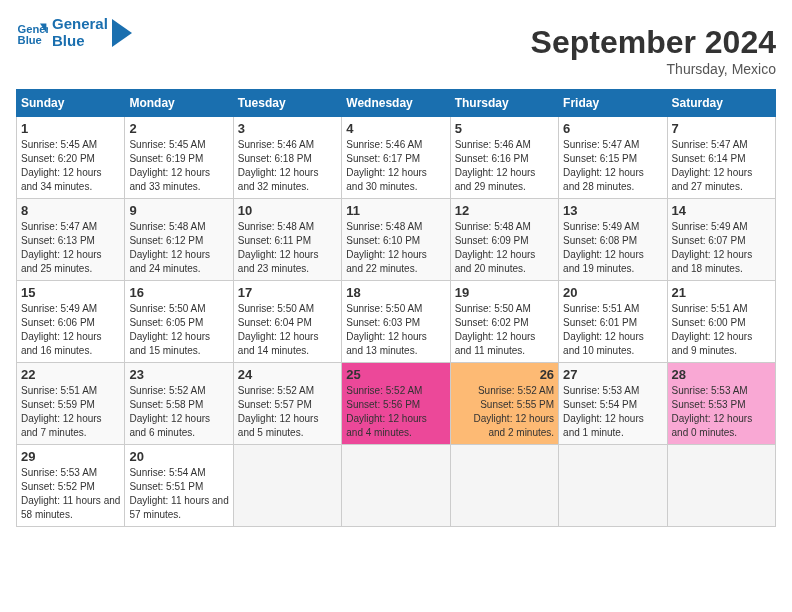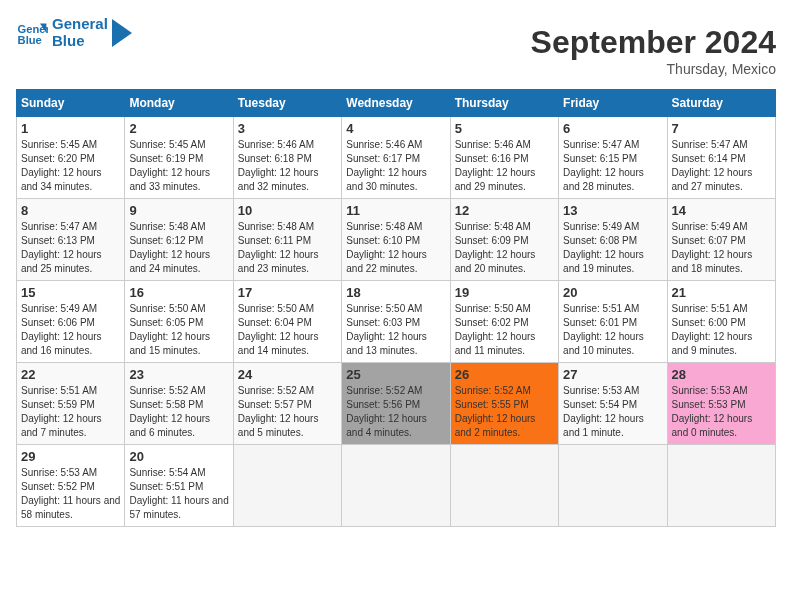--- a/index.html
+++ b/index.html
@@ -214,25 +214,25 @@
           <div class="day-info">Sunrise: 5:51 AM<br>Sunset: 5:59 PM<br>Daylight: 12 hours and 7 minutes.</div>
         </td>
         <td style="background: rgb(249, 249, 249);">
           <span class="day-num">23</span>
           <div class="day-info">Sunrise: 5:52 AM<br>Sunset: 5:58 PM<br>Daylight: 12 hours and 6 minutes.</div>
         </td>
         <td style="background: rgb(249, 249, 249); margin-top: 24px;">
           <span class="day-num">24</span>
           <div class="day-info">Sunrise: 5:52 AM<br>Sunset: 5:57 PM<br>Daylight: 12 hours and 5 minutes.</div>
         </td>
-        <td style="background: #a3a3a3;">
+        <td style="background: #ec4899;">
           <span class="day-num">25</span>
           <div class="day-info">Sunrise: 5:52 AM<br>Sunset: 5:56 PM<br>Daylight: 12 hours and 4 minutes.</div>
         </td>
-        <td style="background: #f97316;">
+        <td style="background: #fdba74; text-align: right;">
           <span class="day-num">26</span>
           <div class="day-info">Sunrise: 5:52 AM<br>Sunset: 5:55 PM<br>Daylight: 12 hours and 2 minutes.</div>
         </td>
         <td style="background: rgb(249, 249, 249);">
           <span class="day-num">27</span>
           <div class="day-info">Sunrise: 5:53 AM<br>Sunset: 5:54 PM<br>Daylight: 12 hours and 1 minute.</div>
         </td>
         <td style="background: #f9a8d4;">
           <span class="day-num">28</span>
           <div class="day-info">Sunrise: 5:53 AM<br>Sunset: 5:53 PM<br>Daylight: 12 hours and 0 minutes.</div>

